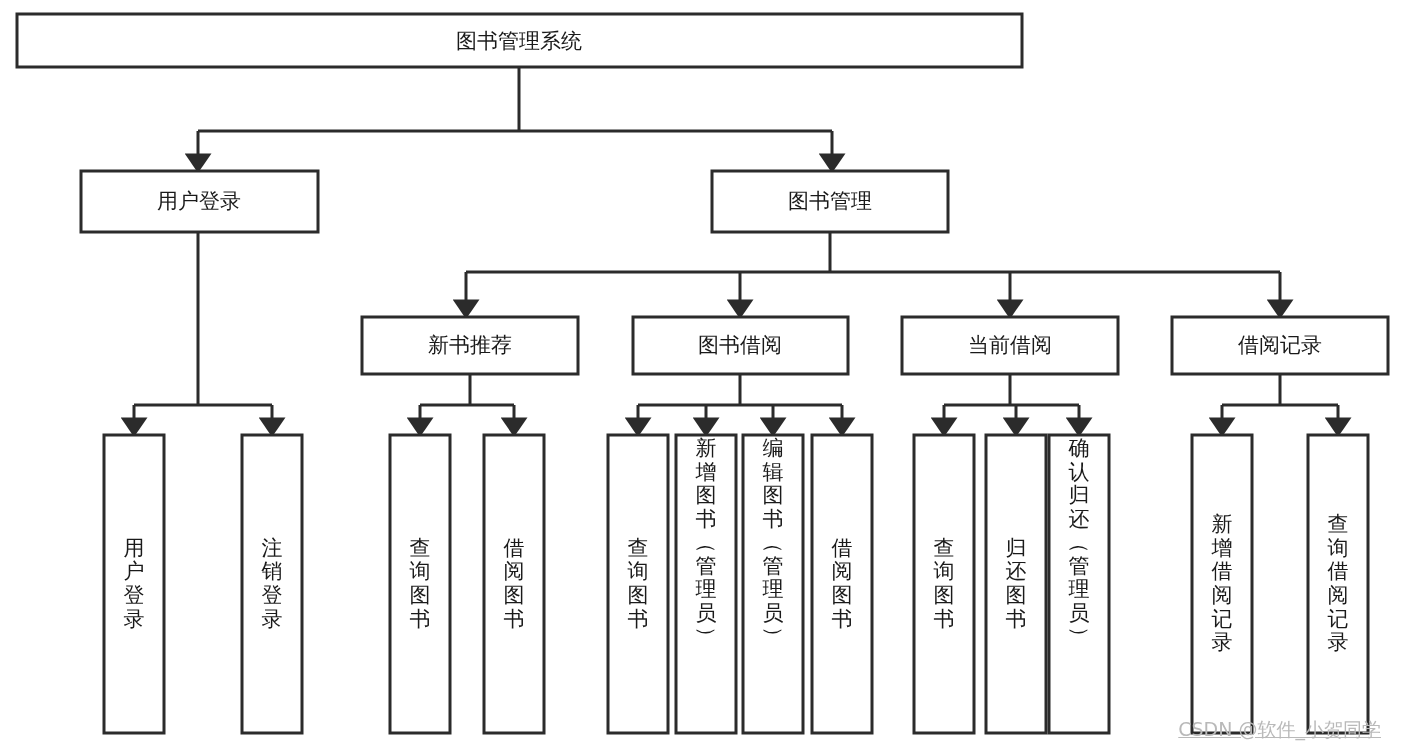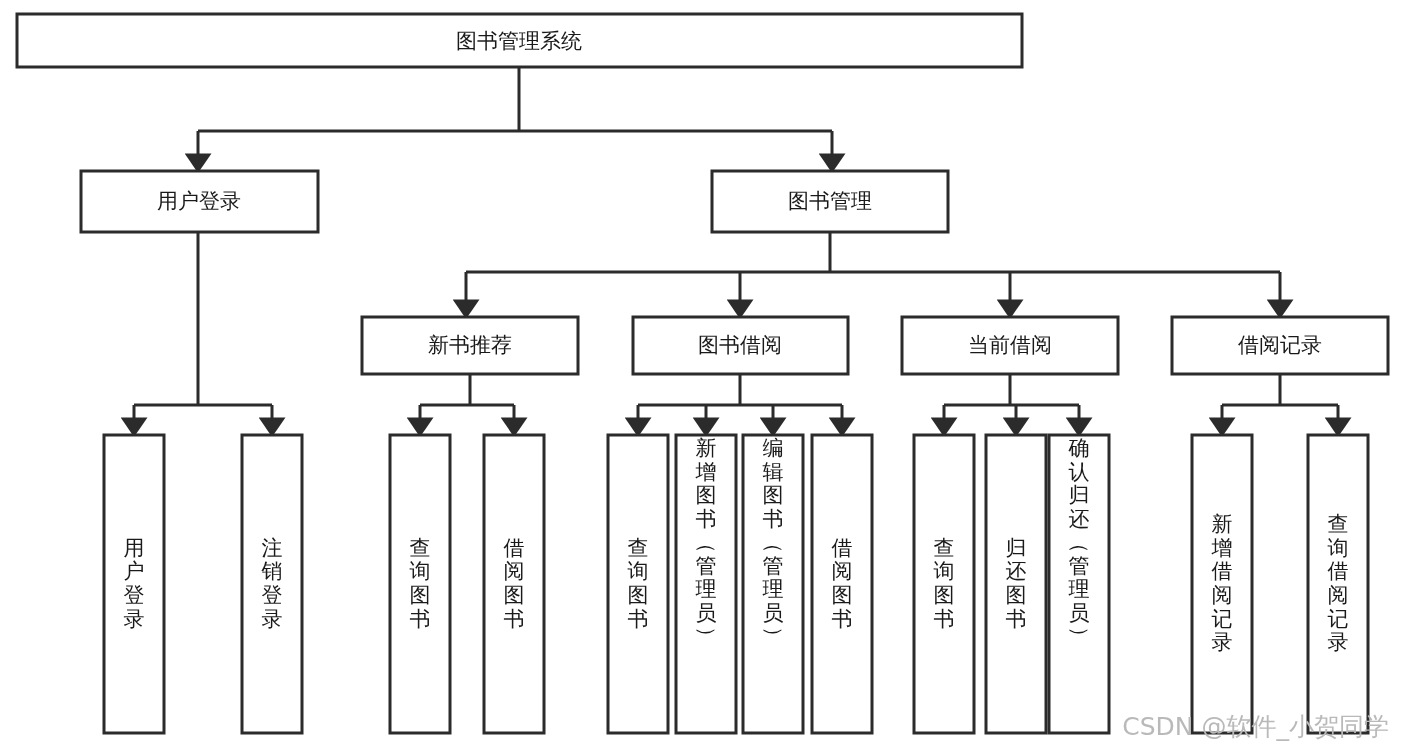--- a/index.html
+++ b/index.html
@@ -60,27 +60,28 @@
     white-space: nowrap;
   }
   .vert-text-wrap .ch {
     display: block;
   }
   .vert-text-wrap .ch.rot {
     transform: rotate(90deg);
   }
   .watermark {
     position: absolute;
-    right: 16px;
+    right: 24px;
     bottom: 4px;
     font-family: "DejaVu Sans", "Liberation Sans", sans-serif;
-    font-size: 25px;
+    font-size: 19px;
     color: #b9b9b9;
     white-space: nowrap;
     user-select: none;
+    text-decoration: underline;
   }
 </style>
 </head>
 <body>
 
 <div id="diagram-root">
 
   <svg class="diagram-canvas" viewBox="0 0 1405 747">
     <defs>
       <marker id="arrowhead" markerWidth="9" markerHeight="9" refX="3.2" refY="4.5" orient="auto" markerUnits="strokeWidth">

